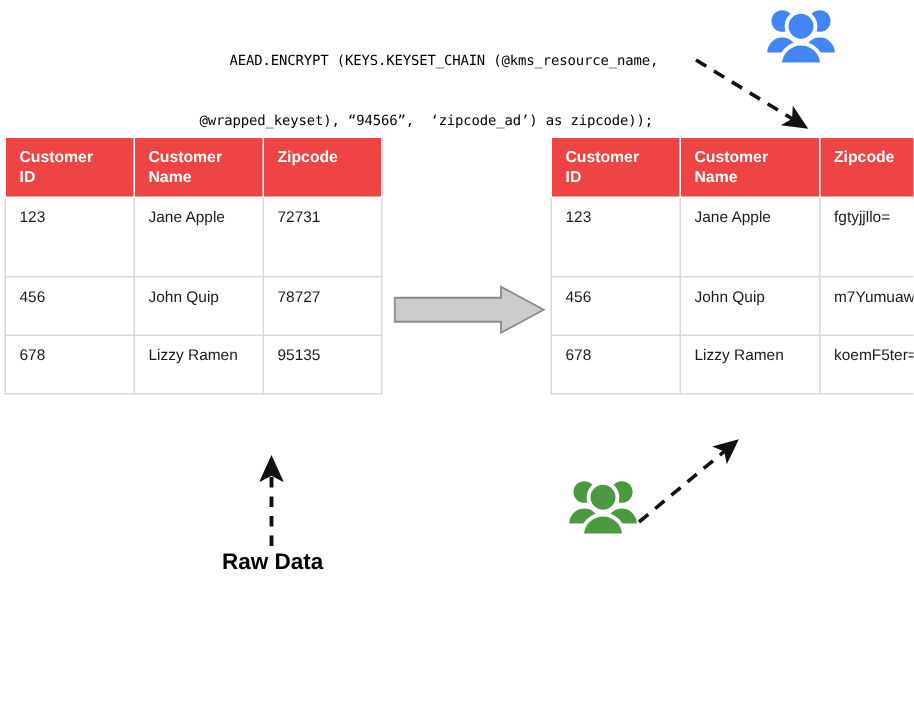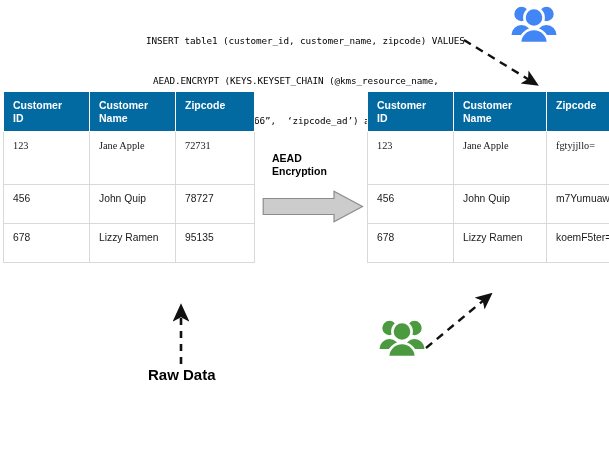--- a/index.html
+++ b/index.html
@@ -51,41 +51,41 @@
   #select-statement .ln { display: block; }
 
   
   .data-table {
     position: absolute;
     border-collapse: collapse;
     table-layout: fixed;
     background: #ffffff;
   }
   .data-table th {
-    background: #0369a1;
+    background: #ef4444;
     color: #ffffff;
     font-size: 10.5px;
     font-weight: bold;
     text-align: left;
     vertical-align: top;
     padding: 7px 0 7px 9px;
     border: 1px solid #ffffff;
     line-height: 12.5px;
   }
   .data-table td {
     font-size: 10.3px;
     color: #1a1a1a;
     text-align: left;
     vertical-align: top;
     padding: 8px 0 8px 9px;
     border: 1px solid #d9d9d9;
     line-height: 12.5px;
     background: #ffffff;
   }
-  .data-table tbody tr.tall td { height: 36px; font-family: Liberation Serif, serif; }
+  .data-table tbody tr.tall td { height: 36px; }
   .data-table tbody tr.short td { height: 22px; }
 
   #table-plaintext { left: 3px; top: 91px; width: 221px; }
   #table-plaintext th.c0, #table-plaintext td.c0 { width: 76px; }
   #table-plaintext th.c1, #table-plaintext td.c1 { width: 76px; }
   #table-plaintext th.c2, #table-plaintext td.c2 { width: 69px; }
 
   #table-encrypted { left: 367px; top: 91px; width: 241px; }
   #table-encrypted th.c0, #table-encrypted td.c0 { width: 76px; }
   #table-encrypted th.c1, #table-encrypted td.c1 { width: 83px; }
@@ -150,21 +150,20 @@
     width: 76px;
     height: 62px;
   }
 </style>
 </head>
 <body>
 
 <div class="canvas">
 
   <div class="sql-block" id="insert-statement">
-    <span class="ln ln1">INSERT table1 (customer_id, customer_name, zipcode) VALUES</span>
     <span class="ln ln3">AEAD.ENCRYPT (KEYS.KEYSET_CHAIN (@kms_resource_name,</span>
     <span class="ln ln4">@wrapped_keyset), “94566”,  ‘zipcode_ad’) as zipcode));</span>
   </div>
 
   <svg class="people-icon" id="people-icon-writer" viewBox="0 0 48 44">
     <circle cx="11.5" cy="12" r="7.2" fill="#4285F4"></circle>
     <path d="M1.5 33 a10 10 0 0 1 20 0 z" fill="#4285F4"></path>
     <circle cx="36.5" cy="12" r="7.2" fill="#4285F4"></circle>
     <path d="M26.5 33 a10 10 0 0 1 20 0 z" fill="#4285F4"></path>
     <circle cx="24" cy="15.5" r="9.6" fill="#4285F4" stroke="#ffffff" stroke-width="2.6"></circle>
@@ -200,21 +199,20 @@
         <td class="c2">78727</td>
       </tr>
       <tr class="short">
         <td class="c0">678</td>
         <td class="c1">Lizzy Ramen</td>
         <td class="c2">95135</td>
       </tr>
     </tbody>
   </table>
 
-  <div id="aead-encryption-label"><span>AEAD</span><br><span>Encryption</span></div>
 
   <svg id="aead-arrow" viewBox="0 0 102 33">
     <path d="M1.2 8.5 L72 8.5 L72 1.2 L100.5 16.5 L72 31.8 L72 24.5 L1.2 24.5 z" fill="#CCCCCC" stroke="#8C8C8C" stroke-width="1.2" stroke-linejoin="miter"></path>
   </svg>
 
   <table class="data-table" id="table-encrypted">
     <thead>
       <tr>
         <th class="c0"><span>Customer</span><br><span>ID</span></th>
         <th class="c1"><span>Customer</span><br><span>Name</span></th>

